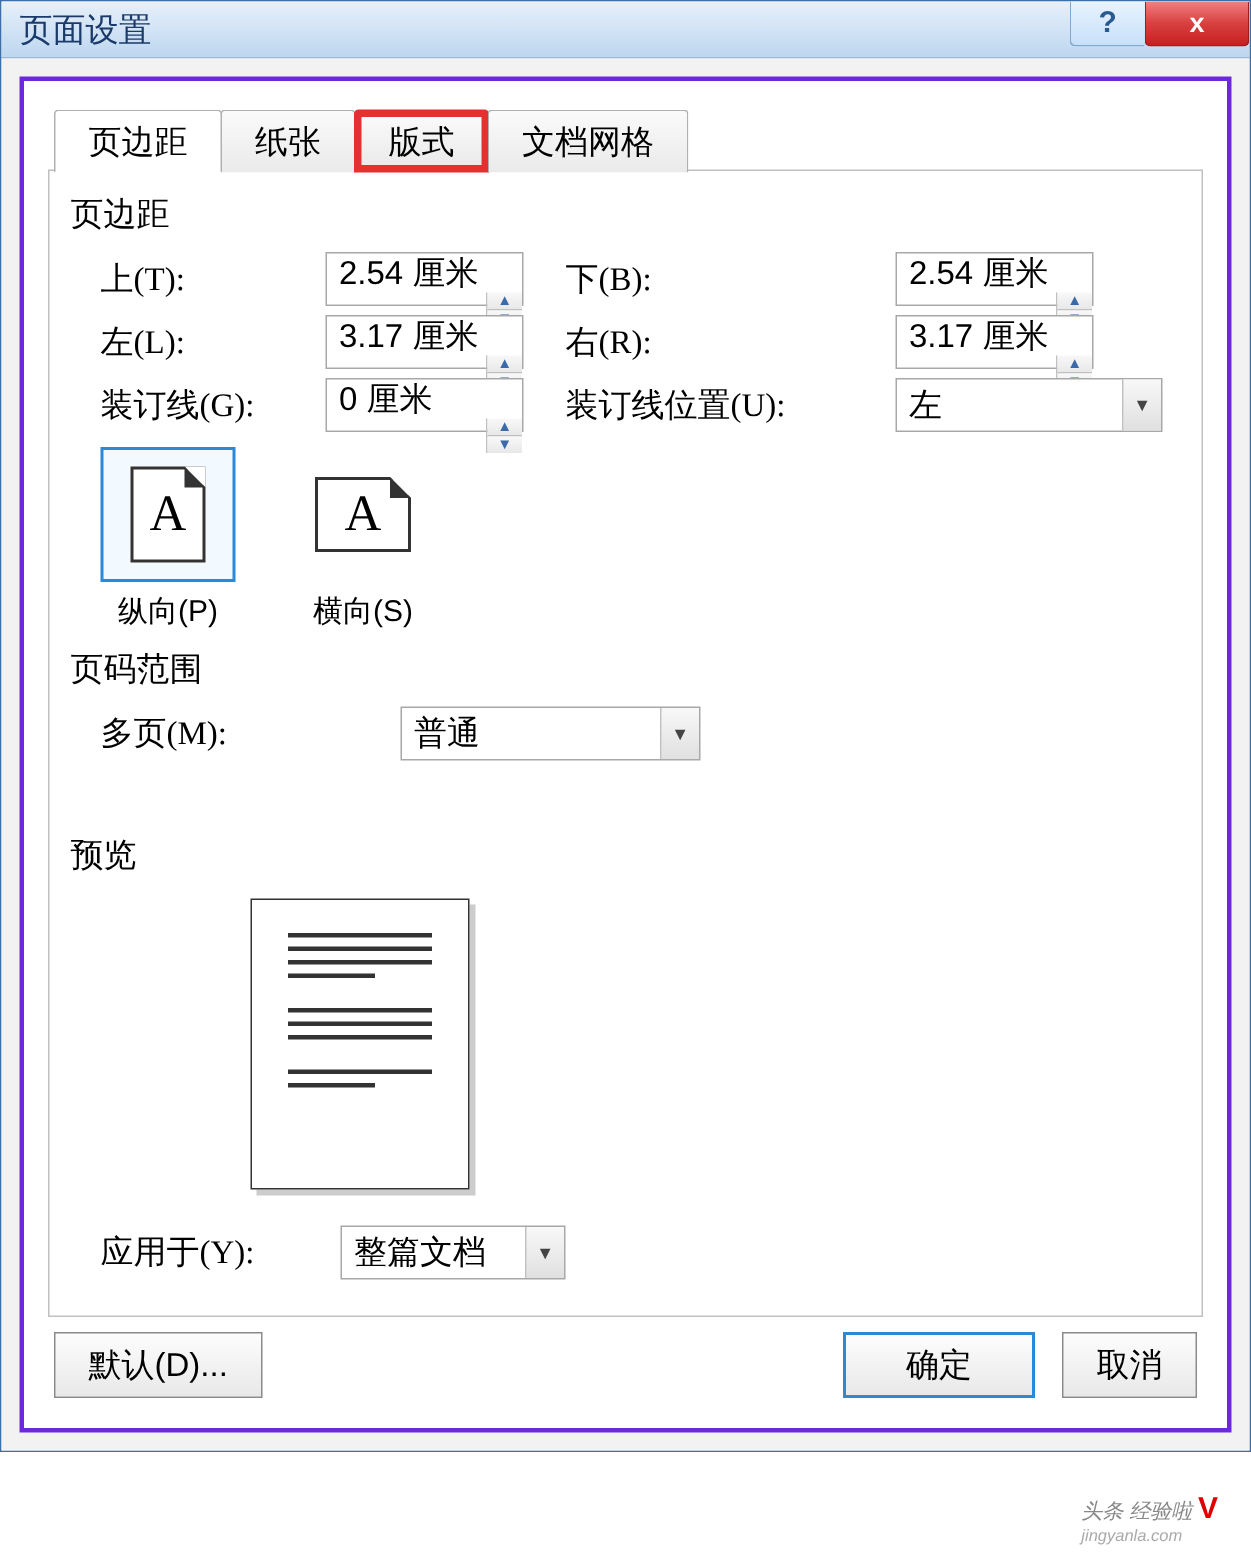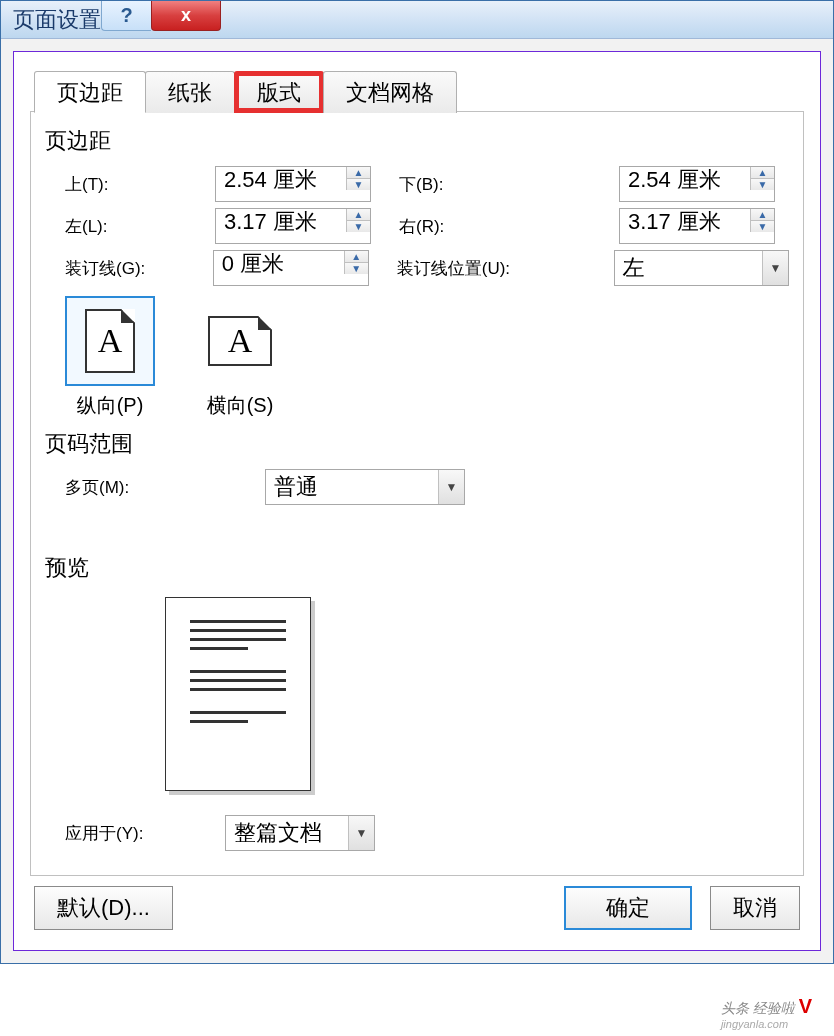--- a/index.html
+++ b/index.html
@@ -1,21 +1,21 @@
 <!DOCTYPE html>
 <html><head>
 <meta charset="utf-8">
 <style>
   * { box-sizing: border-box; font-family: "Microsoft YaHei", "SimSun", sans-serif; }
   body { margin: 0; background: #fff; width: 834px; height: 1036px; overflow: hidden; }
   .window { width: 834px; border: 1px solid #3a6fa8; background: #f0f0f0; }
   .titlebar {
     height: 38px;
     background: linear-gradient(to bottom, #e8f0fa 0%, #d2e3f5 50%, #bdd7ef 100%);
-    display: flex; align-items: center; 
+    display: flex; align-items: center; justify-content: space-between;
     padding-left: 12px;
     border-bottom: 1px solid #a0b8d8;
   }
   .titlebar .title { font-size: 22px; color: #1a3a6a; }
   .titlebar .controls { display: flex; height: 100%; }
   .tb-btn { display: flex; align-items: center; justify-content: center; }
   .help-btn {
     width: 50px; height: 30px; margin-top: 0;
     background: linear-gradient(to bottom, #e8f3ff 0%, #c8e0f8 100%);
     border: 1px solid #7fa8d0; border-top: none; border-right: none;
@@ -28,21 +28,21 @@
     border: 1px solid #9a2020; border-top: none;
     border-bottom-left-radius: 4px; border-bottom-right-radius: 4px;
     color: #fff; font-size: 18px; font-weight: bold;
   }
   .body {
     background: #f2f2f2;
     padding: 12px 12px 12px 12px;
   }
   .inner {
     background: #fff;
-    border: 1px solid #6d28d9;
+    border: 3px solid #6d28d9;
     padding: 18px 16px 16px 16px;
   }
   .tabs { display: flex; margin-left: 4px; }
   .tab {
     padding: 6px 22px 4px 22px;
     font-size: 22px;
     border: 1px solid #b0b0b0;
     border-bottom: none;
     background: linear-gradient(#fafafa, #eaeaea);
     margin-right: -1px;
@@ -62,26 +62,27 @@
   }
   .panel {
     border: 1px solid #c0c0c0;
     background: #fff;
     padding: 10px 14px 18px 14px;
     margin-top: -1px;
   }
   .section-title { font-size: 22px; margin: 4px 0 10px 0; }
   .row { display: flex; align-items: center; margin: 6px 0; }
   .col { display: flex; align-items: center; }
-  .lbl { font-size: 17px; }
+  .lbl { font-size: 22px; font-family: Liberation Serif, serif; }
   .indent { margin-left: 20px; }
   .spinner {
-    display: flex; align-items: flex-start;
+    display: flex; align-items: flex-end;
     border: 1px solid #a8a8a8; height: 36px;
     background: #fff;
+    flex-direction: column;
   }
   .spinner input {
     border: none; outline: none; font-size: 22px;
     padding: 0 8px; width: 130px; background: transparent;
   }
   .spin-btns { display: flex; flex-direction: column; width: 24px; border-left: 1px solid #c0c0c0; }
   .spin-btns div {
     flex: 1; display: flex; align-items: center; justify-content: center;
     background: linear-gradient(#f8f8f8, #e8e8e8);
     color: #3a6aa8; font-size: 10px;

